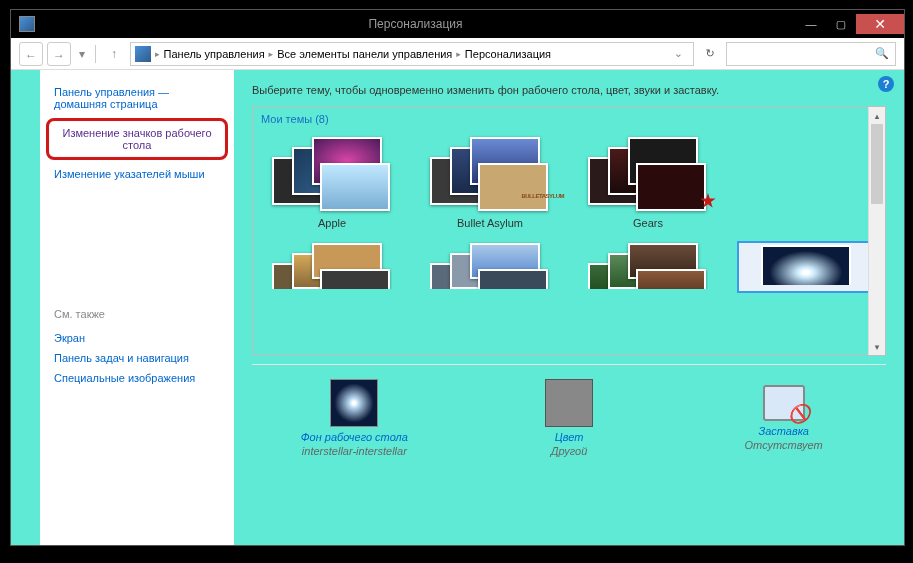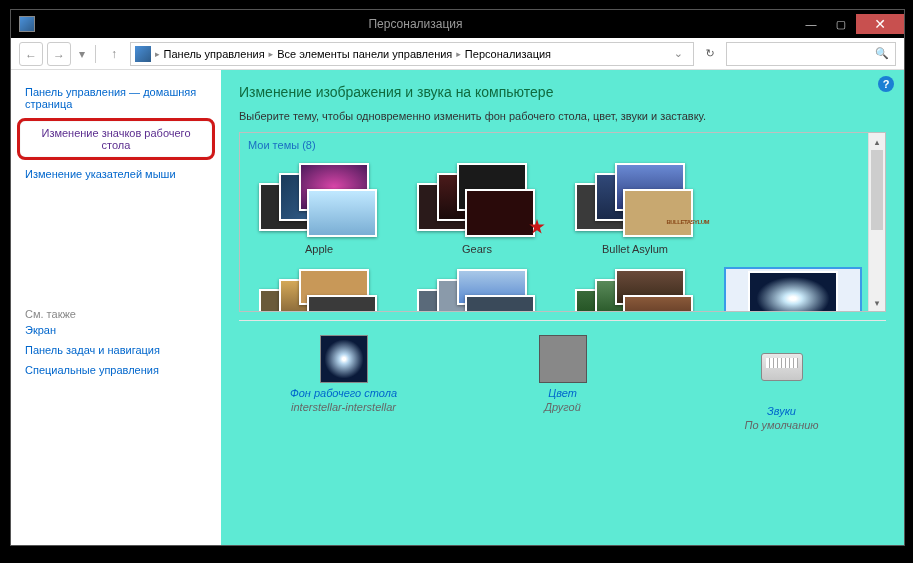--- a/index.html
+++ b/index.html
@@ -16,32 +16,32 @@
 .nav-btn { width: 24px; height: 24px; border: 1px solid #ccc; border-radius: 3px; display: flex; align-items: center; justify-content: center; color: #888; font-size: 12px; }
 .nav-up { border: none; }
 .nav-sep { width: 1px; height: 18px; background: #ccc; margin: 0 2px; }
 .breadcrumb { flex: 1; border: 1px solid #ccc; height: 24px; display: flex; align-items: center; padding: 0 4px; gap: 4px; font-size: 11px; }
 .bc-icon { width: 16px; height: 16px; background: linear-gradient(135deg,#4a90d9,#2e5c8a); }
 .bc-arrow { color: #888; font-size: 9px; }
 .bc-drop { margin-left: auto; padding: 0 6px; color: #888; }
 .refresh { width: 24px; height: 24px; display: flex; align-items: center; justify-content: center; color: #555; }
 .search { width: 170px; height: 24px; border: 1px solid #ccc; display: flex; align-items: center; padding: 0 6px; color: #888; position: relative; }
 .search-icon { position: absolute; right: 6px; }
-.content { display: flex; height: calc(100% - 60px); }
+.content { display: flex; height: calc(100% - 60px); padding-left: 29px; }
 .sidebar { width: 210px; padding: 16px 14px; background: #fff; }
 .side-link { color: #0066cc; font-size: 11px; margin-bottom: 8px; display: block; cursor: pointer; }
 .side-highlight { border: 3px solid #d01818; border-radius: 8px; padding: 6px 8px; margin: 4px -8px 8px -8px; box-shadow: inset 0 0 1px rgba(0,0,0,0.3); }
 .side-highlight .side-link { color: #5b2d8f; margin: 0; text-align: center; }
 .side-sep { height: 120px; }
-.side-seealsо { color: #888; font-size: 11px; margin-bottom: 4px; }
+.side-seealsо { color: #888; font-size: 11px; margin-bottom: 12px; }
 .main { flex: 1; padding: 14px 18px 10px 18px; position: relative; }
 .help-icon { position: absolute; top: 6px; right: 10px; width: 16px; height: 16px; border-radius: 50%; background: #1b7fd4; color: #fff; font-size: 11px; display: flex; align-items: center; justify-content: center; font-weight: bold; }
 .main h1 { color: #0f6b3f; font-size: 14px; font-weight: normal; margin-bottom: 10px; }
 .main .subtitle { font-size: 11px; color: #333; margin-bottom: 10px; }
-.themes-panel { border: 1px solid #bfbfbf; height: 180px; position: relative; overflow: hidden; }
+.themes-panel { border: 1px solid #bfbfbf; height: 250px; position: relative; overflow: hidden; }
 .themes-header { color: #1b6ec2; font-size: 11px; padding: 6px 8px; }
 .themes-grid { display: flex; gap: 20px; padding: 4px 10px; }
 .theme-item { width: 138px; text-align: center; }
 .theme-thumb { width: 120px; height: 78px; margin: 0 auto 4px; position: relative; }
 .stack { position: absolute; width: 70px; height: 48px; border: 2px solid #fff; box-shadow: 0 1px 3px rgba(0,0,0,0.4); }
 .s1 { left: 0; top: 22px; background: #333; }
 .s2 { left: 20px; top: 12px; }
 .s3 { left: 40px; top: 2px; }
 .s4 { left: 48px; top: 28px; width: 70px; height: 48px; }
 .apple .s1 { background: #2a2a2a; } .apple .s2 { background: linear-gradient(135deg,#1a3a5a,#3a6a9a); } .apple .s3 { background: radial-gradient(#d946a8,#4a1a5a); } .apple .s4 { background: linear-gradient(#c0e8ff,#7aaed4); }
@@ -120,59 +120,58 @@
   <div class="sidebar">
     <a class="side-link">Панель управления — домашняя страница</a>
     <div class="side-highlight">
       <a class="side-link">Изменение значков рабочего стола</a>
     </div>
     <a class="side-link">Изменение указателей мыши</a>
     <div class="side-sep"></div>
     <div class="side-seealsо">См. также</div>
     <a class="side-link">Экран</a>
     <a class="side-link">Панель задач и навигация</a>
-    <a class="side-link">Специальные управления</a>
+    <a class="side-link">Специальные изображения</a>
   </div>
 
   <div class="main">
     <div class="help-icon">?</div>
-    <h1>Изменение изображения и звука на компьютере</h1>
     <div class="subtitle">Выберите тему, чтобы одновременно изменить фон рабочего стола, цвет, звуки и заставку.</div>
 
     <div class="themes-panel">
       <div class="themes-header">Мои темы (8)</div>
       <div class="themes-grid">
         <div class="theme-item">
           <div class="theme-thumb apple">
                   <div class="stack s1"></div>
                   <div class="stack s2"></div>
                   <div class="stack s3"></div>
                   <div class="stack s4"></div>
                 </div>
           <div class="theme-label">Apple</div>
         </div>
         <div class="theme-item">
+          <div class="theme-thumb bullet">
+                  <div class="stack s1"></div>
+                  <div class="stack s2"></div>
+                  <div class="stack s3"></div>
+                  <div class="stack s4"></div>
+                  <div class="bullet-logo">BULLETASYLUM</div>
+                </div>
+          <div class="theme-label">Bullet Asylum</div>
+        </div>
+        <div class="theme-item">
           <div class="theme-thumb gears">
                   <div class="stack s1"></div>
                   <div class="stack s2"></div>
                   <div class="stack s3"></div>
                   <div class="stack s4"></div>
                   <div class="gears-badge"></div>
                 </div>
           <div class="theme-label">Gears</div>
-        </div>
-        <div class="theme-item">
-          <div class="theme-thumb bullet">
-                  <div class="stack s1"></div>
-                  <div class="stack s2"></div>
-                  <div class="stack s3"></div>
-                  <div class="stack s4"></div>
-                  <div class="bullet-logo">BULLETASYLUM</div>
-                </div>
-          <div class="theme-label">Bullet Asylum</div>
         </div>
       </div>
       <div class="row2">
         <div class="theme-item">
                 <div class="theme-thumb row2-1">
                   <div class="stack s1"></div>
                   <div class="stack s2"></div>
                   <div class="stack s3"></div>
                   <div class="stack s4"></div>
                 </div>
@@ -211,24 +210,22 @@
         <div class="bot-icon bot-bg"></div>
         <div class="bot-title">Фон рабочего стола</div>
         <div class="bot-sub">interstellar-interstellar</div>
       </div>
       <div class="bot-item">
         <div class="bot-icon bot-color"></div>
         <div class="bot-title">Цвет</div>
         <div class="bot-sub">Другой</div>
       </div>
       <div class="bot-item">
-        <div class="bot-icon bot-sound">
-                <div class="bot-keyboard"></div>
-              </div>
-        <div class="bot-title">Звуки</div>
-        <div class="bot-sub">По умолчанию</div>
+        <div class="bot-saver"></div>
+        <div class="bot-title">Заставка</div>
+        <div class="bot-sub">Отсутствует</div>
       </div>
     </div>
   </div>
 </div>
 
 </div>
 </div>
 
 </body></html>

